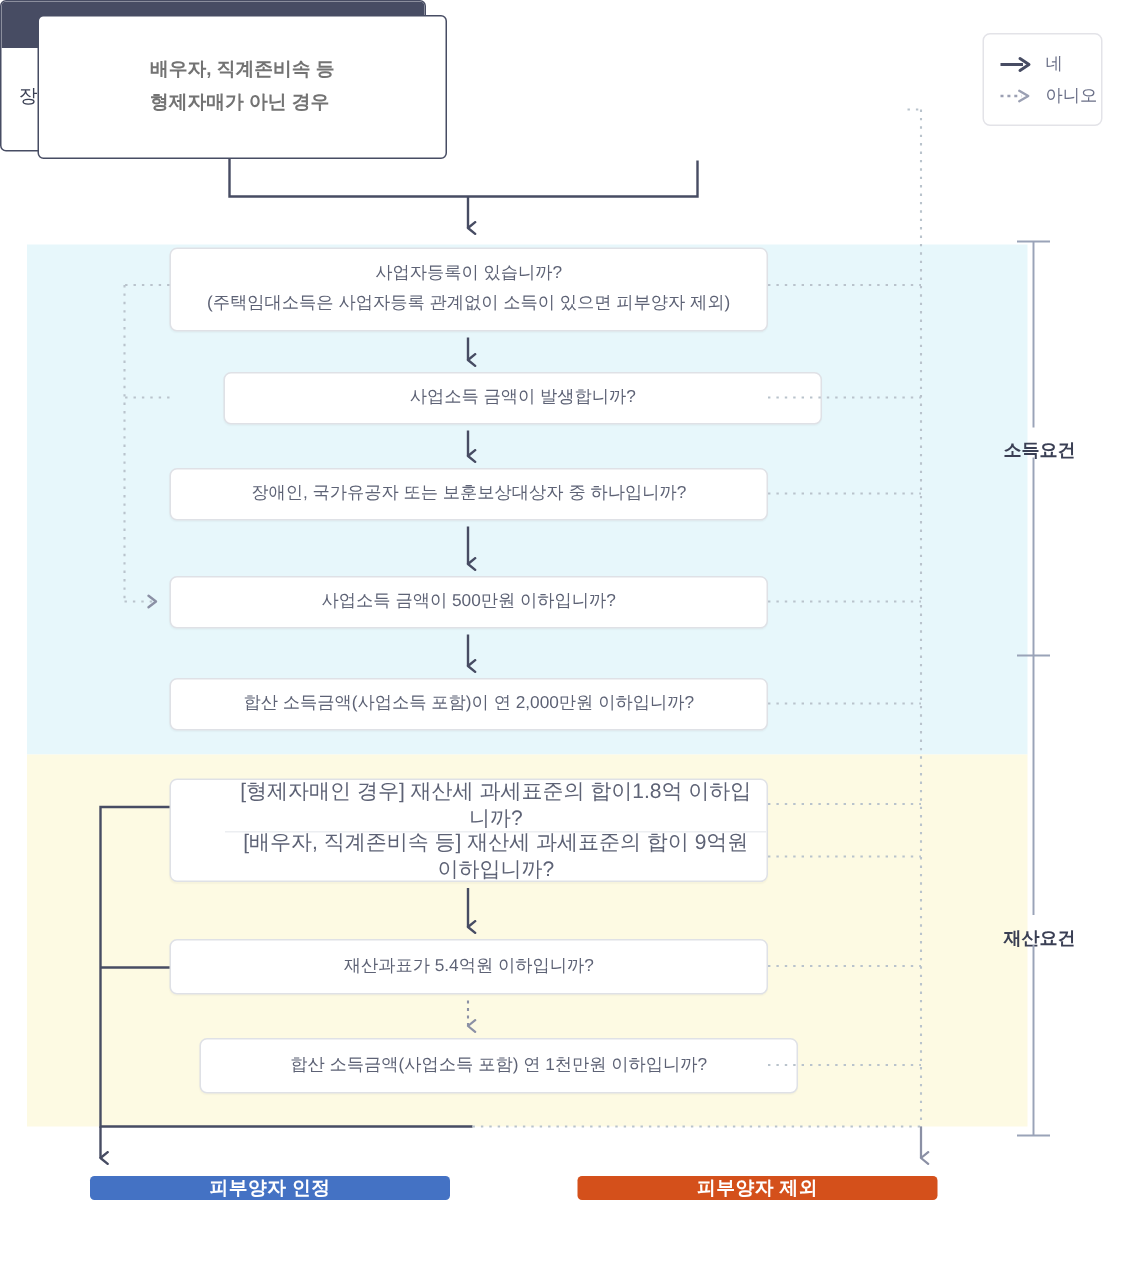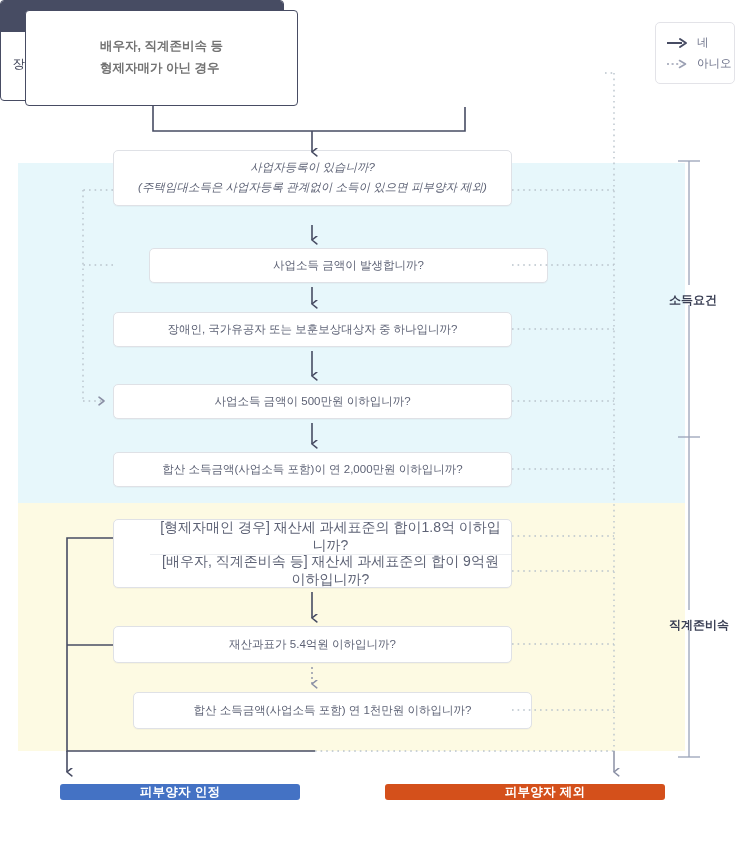--- a/index.html
+++ b/index.html
@@ -201,21 +201,20 @@
   }
   #btn-accept {
     left: 60px;
     width: 240px;
     background: #4472c4;
   }
   #btn-exclude {
     left: 385px;
     width: 240px;
     background: #d4501b;
-    padding-left: 40px;
   }
 </style>
 </head>
 <body>
 
 <div id="canvas">
 
   <div class="band band-income"></div>
   <div class="band band-asset"></div>
 
@@ -250,21 +249,21 @@
       <span>
         <svg width="22" height="12" viewBox="0 0 22 12">
           <line x1="1" y1="6" x2="15" y2="6" stroke="#9ba0b3" stroke-width="1.6" stroke-dasharray="2 2.6"></line>
           <path d="M13.5 2.5 L19.5 6 L13.5 9.5" fill="none" stroke="#9ba0b3" stroke-width="1.6" stroke-linecap="round" stroke-linejoin="round"></path>
         </svg>
       </span>
       <span>아니오</span>
     </div>
   </div>
 
-  <div class="qbox" id="qbox-1" style="top:150px;height:56px;font-style:italic;">
+  <div class="qbox" id="qbox-1" style="top:165px;height:56px;">
     <div class="inner">
       <div>사업자등록이 있습니까?</div>
       <div>(주택임대소득은 사업자등록 관계없이 소득이 있으면 피부양자 제외)</div>
     </div>
   </div>
 
   <div class="qbox" id="qbox-2" style="top:248px;height:35px;margin-left:36px;">
     <div class="inner">사업소득 금액이 발생합니까?</div>
   </div>
 
@@ -287,21 +286,21 @@
 
   <div class="qbox" id="qbox-8" style="top:626px;height:37px;">
     <div class="inner">재산과표가 5.4억원 이하입니까?</div>
   </div>
 
   <div class="qbox" id="qbox-9" style="top:692px;height:37px;margin-left:20px;">
     <div class="inner">합산 소득금액(사업소득 포함) 연 1천만원 이하입니까?</div>
   </div>
 
   <div class="bracket-label" id="label-income">소득요건</div>
-  <div class="bracket-label" id="label-asset">직계존비속</div>
+  <div class="bracket-label" id="label-asset">재산요건</div>
 
   <svg id="wires">
     <defs>
       <marker id="ah-dark" markerWidth="9" markerHeight="9" refX="4.5" refY="7.4" orient="auto" markerUnits="userSpaceOnUse">
         <path d="M0.6,2.6 L4.5,7.4 L8.4,2.6" fill="none" stroke="#474c63" stroke-width="1.6" stroke-linecap="round" stroke-linejoin="round"></path>
       </marker>
       <marker id="ah-gray" markerWidth="9" markerHeight="9" refX="4.5" refY="7.4" orient="auto" markerUnits="userSpaceOnUse">
         <path d="M0.6,2.6 L4.5,7.4 L8.4,2.6" fill="none" stroke="#8b90a5" stroke-width="1.5" stroke-linecap="round" stroke-linejoin="round"></path>
       </marker>
       <marker id="ah-right-gray" markerWidth="10" markerHeight="10" refX="7.6" refY="5" orient="auto" markerUnits="userSpaceOnUse">

